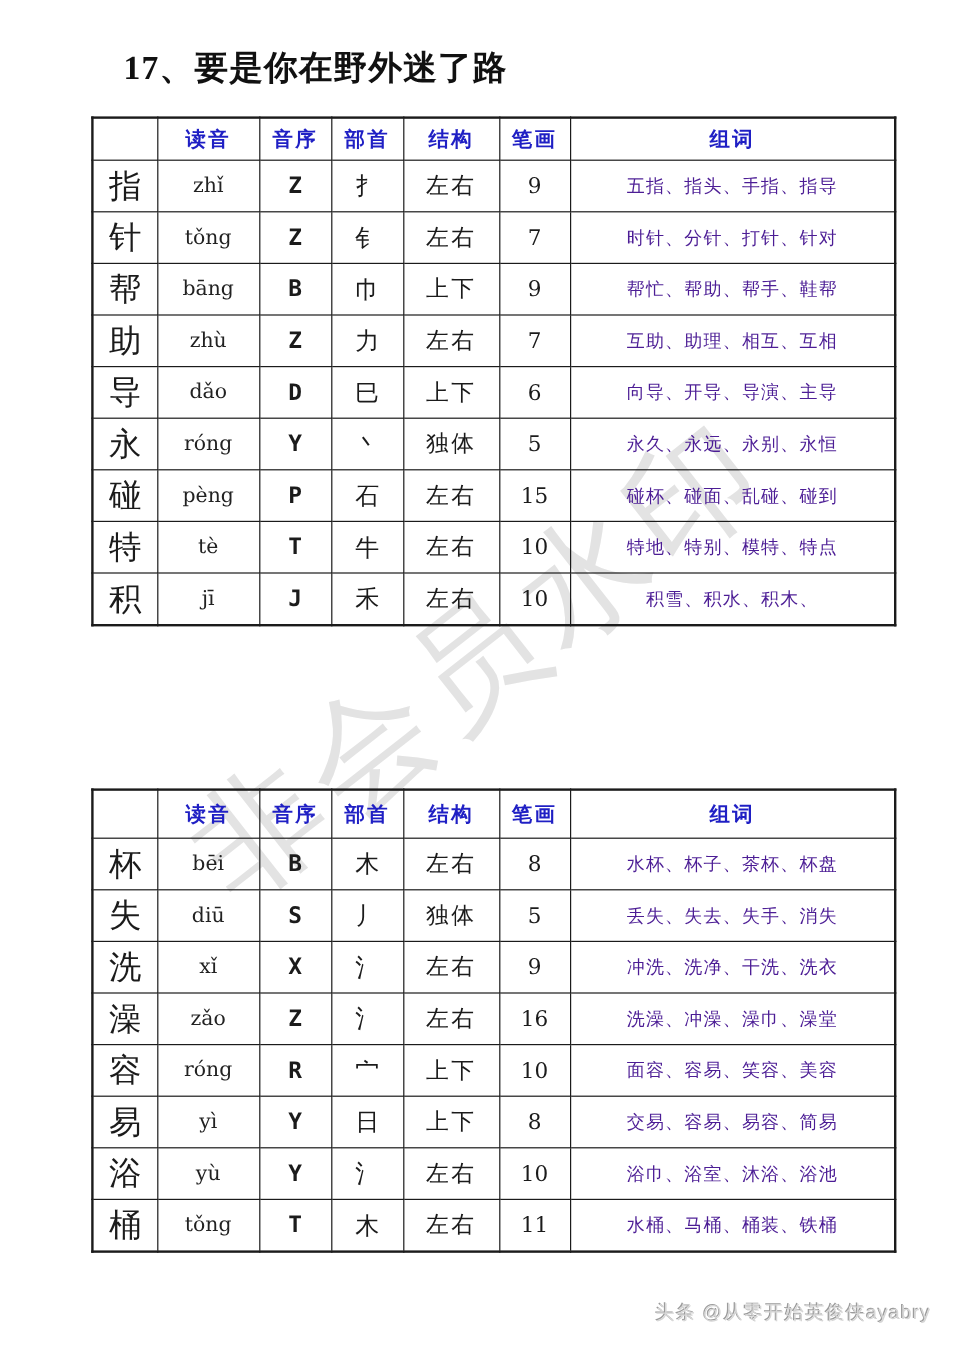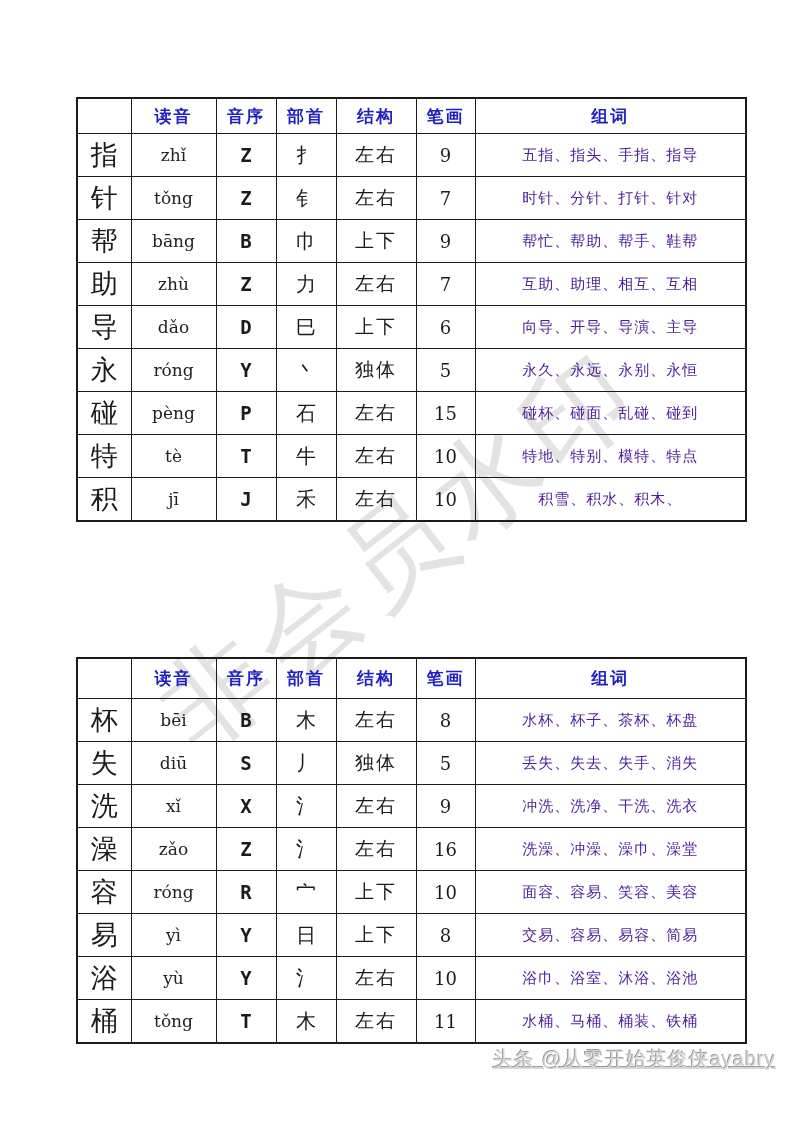--- a/index.html
+++ b/index.html
@@ -74,39 +74,39 @@
   .col-pinyin    { font-size: 17px; font-family: "DejaVu Serif", serif; color: #222; margin-left: 47px; }
   .col-initial   { font-size: 19px; font-weight: bold; font-family: "DejaVu Sans Mono", monospace; }
   .col-radical   { font-size: 20px; }
   .col-structure { font-size: 19px; letter-spacing: 2px; }
   .col-strokes   { font-size: 18px; font-family: "DejaVu Serif", serif; }
   .col-words     { font-size: 15px; letter-spacing: 1px; color: #4c1d95; }
 
   
   .footer {
     position: absolute;
-    top: 1046px;
+    top: 1084px;
     right: 18px;
     z-index: 2;
-    font-size: 20px;
+    font-size: 16px;
     font-family: "Liberation Sans", sans-serif;
     color: var(--footer-color, #d6d6d6);
     text-shadow: -1px -1px 0 #9c9c9c, 1px 1px 0 #ffffff;
     letter-spacing: 1px;
     white-space: nowrap;
-    text-decoration: underline;
   }
 </style>
 </head>
 <body style="--header-color: #1f1fc4; --border-color: #1b1b1b; --watermark-color: #e3e3e3; --footer-color: #d6d6d6;">
 
 <div class="page">
 
   <div class="watermark">非会员水印</div>
 
+  <div class="section-title" id="title-0">17、要是你在野外迷了路</div>
   <table class="vocab" id="table-0">
       <colgroup>
         <col style="width: 54px;">
         <col style="width: 85px;">
         <col style="width: 60px;">
         <col style="width: 60px;">
         <col style="width: 80px;">
         <col style="width: 59px;">
         <col style="width: 271px;">
       </colgroup>

